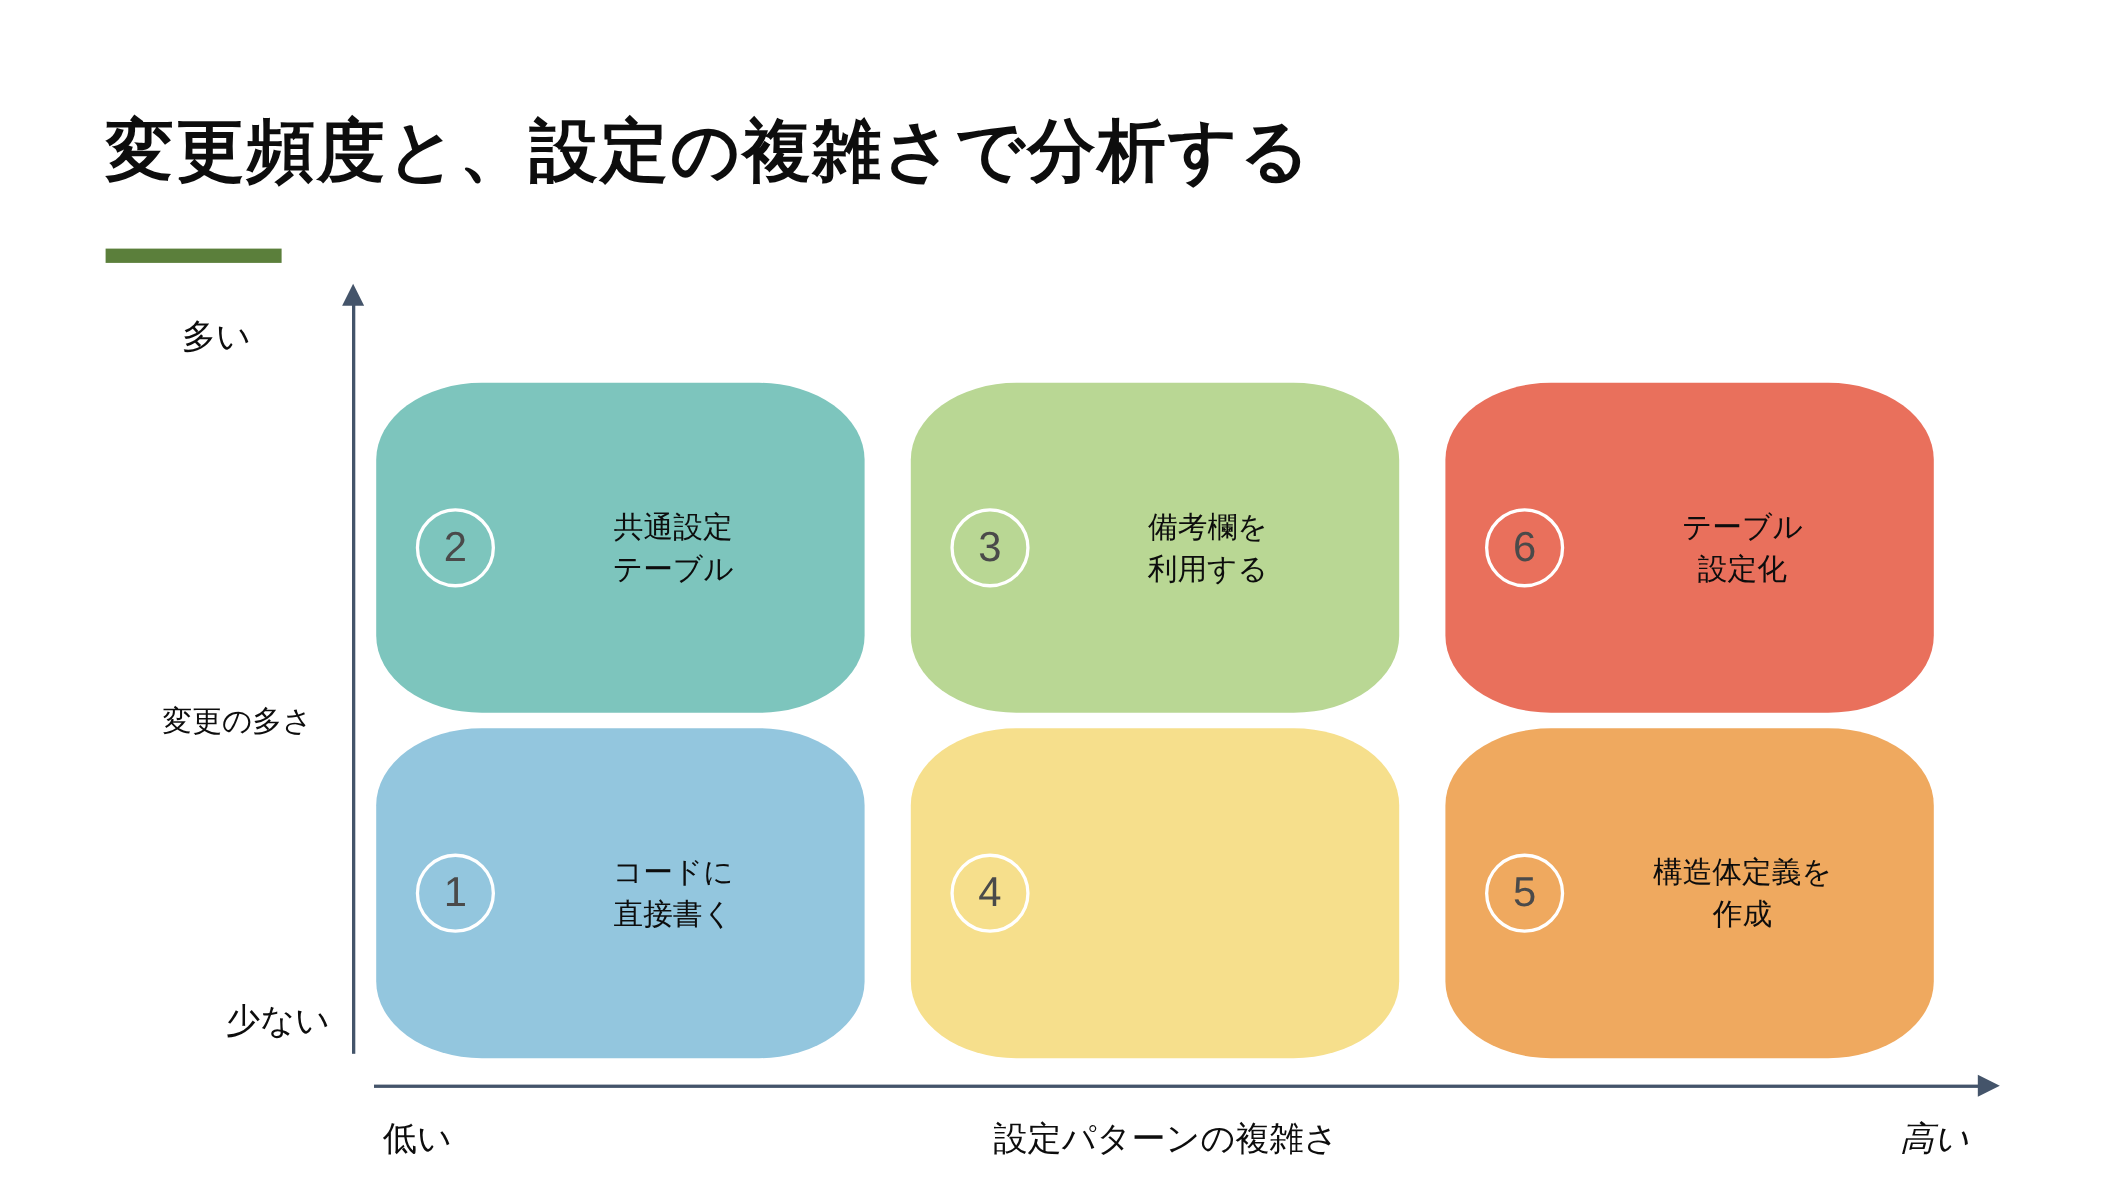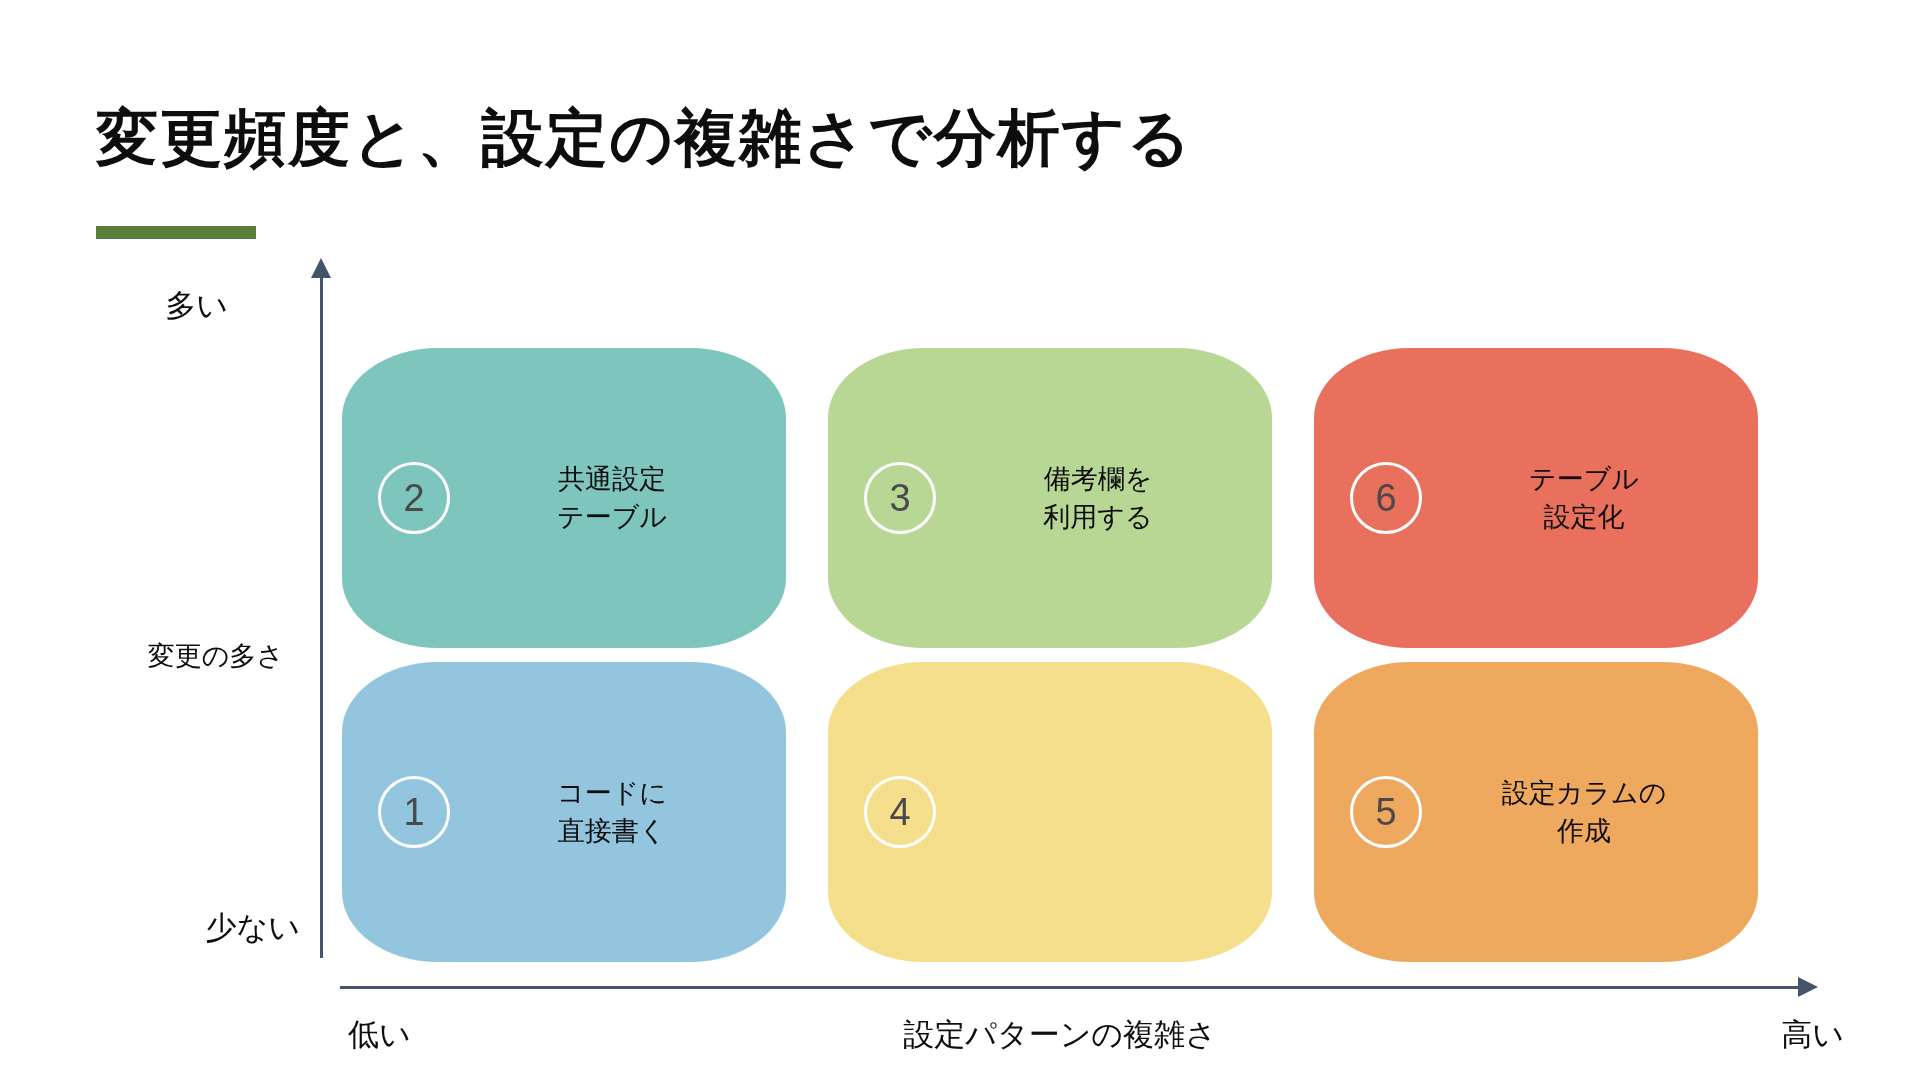--- a/index.html
+++ b/index.html
@@ -91,21 +91,21 @@
     font-weight: 400;
     color: #0d0d0d;
     white-space: nowrap;
   }
   .y-top    { left: 228px; top: 290px; transform: translate(-100%, -50%); margin-top: 16px; }
   .y-mid    { left: 284px; top: 612px; transform: translate(-100%, -50%); font-size: 27px; margin-top: 44px; }
   .y-bottom { left: 300px; top: 928px; transform: translate(-100%, -50%); }
 
   .x-left   { left: 348px;  top: 1014px; }
   .x-center { left: 1060px; top: 1014px; transform: translateX(-50%); }
-  .x-right  { left: 1844px; top: 1014px; transform: translateX(-100%); }
+  .x-right  { left: 1790px; top: 1014px; transform: translateX(-100%); font-style: italic; }
 
   
   .card {
     position: absolute;
     display: flex;
     align-items: center;
     justify-content: flex-start;
     border-radius: 96px / 70px;
   }
   .card .badge {
@@ -185,17 +185,17 @@
     <div class="card-text">コードに
 直接書く</div>
   </div>
 
   <div class="card col-2 row-bottom" style="background: rgb(246, 223, 140);">
     <div class="badge">4</div>
   </div>
 
   <div class="card col-3 row-bottom" style="background: rgb(239, 169, 95);">
     <div class="badge">5</div>
-    <div class="card-text">設定カラムの
+    <div class="card-text">構造体定義を
 作成</div>
   </div>
 
 </div>
 
 </body></html>

